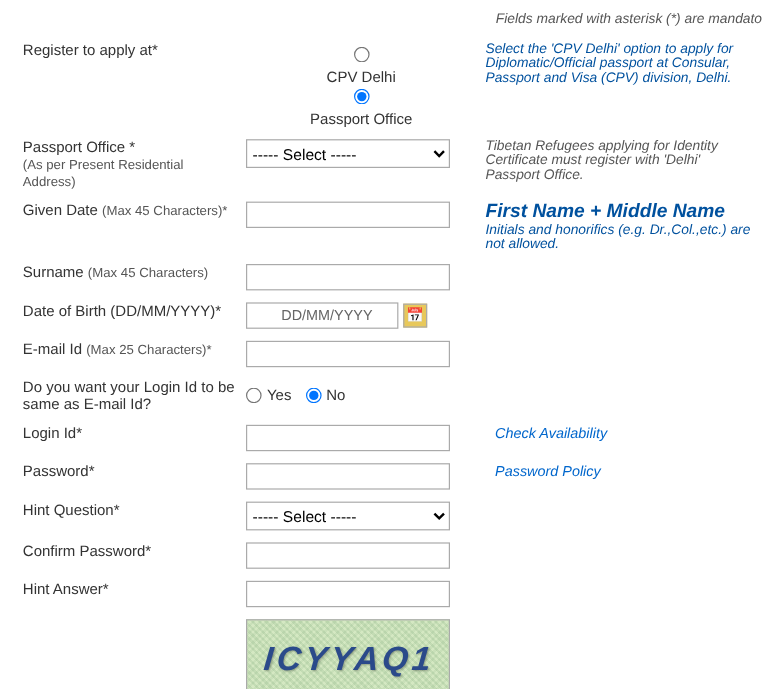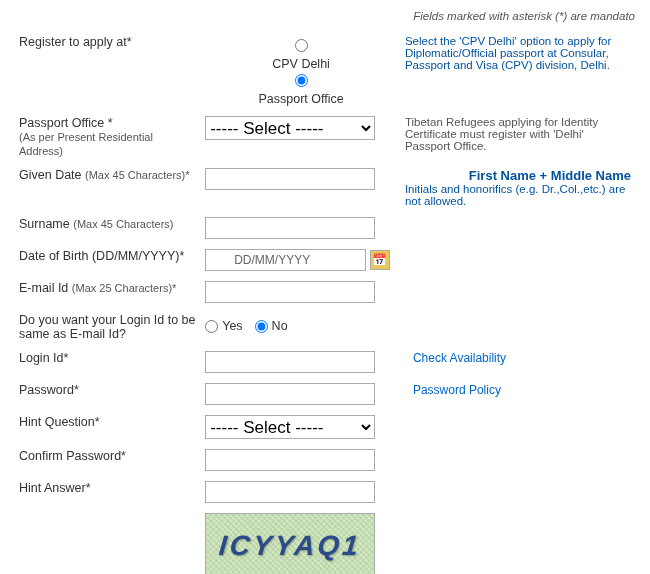--- a/index.html
+++ b/index.html
@@ -44,51 +44,51 @@
     }
     .input-cell {
       width: 200px;
     }
     .info-cell {
       width: 240px;
       font-size: 11.5px;
       color: #555;
       padding-left: 8px;
       padding-top: 5px;
+      font-style: italic;
     }
     .info-cell .bold-blue {
       color: #00519e;
       font-weight: bold;
-      font-size: 13px;
-      text-align: right;
+      font-size: 16px;
     }
     .info-cell .blue-text {
       color: #00519e;
     }
     input[type="text"], input[type="password"] {
       width: 170px;
       height: 22px;
       border: 1px solid #aaa;
       padding: 2px 4px;
       font-size: 12px;
     }
     select {
       width: 170px;
       height: 24px;
       border: 1px solid #aaa;
-      font-size: 17px;
+      font-size: 13px;
       background: #fff;
     }
     .date-input-wrapper {
       display: flex;
       align-items: center;
       gap: 4px;
     }
     .date-input-wrapper input {
-      width: 161px;
+      width: 127px;
       padding-left: 28px;
     }
     .calendar-icon {
       width: 20px;
       height: 20px;
       background: #e8c85a;
       border: 1px solid #aaa;
       display: flex;
       align-items: center;
       justify-content: center;

